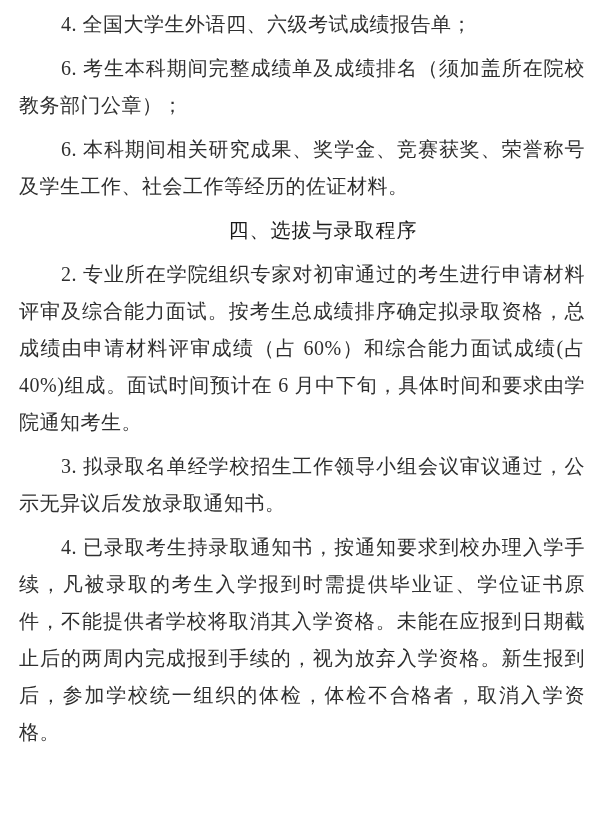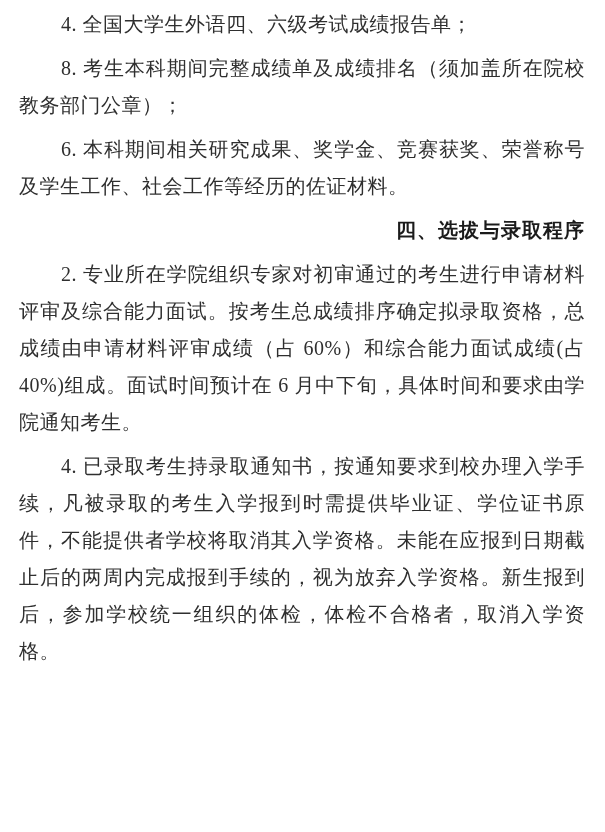--- a/index.html
+++ b/index.html
@@ -25,30 +25,31 @@
     line-height: 37px;
     text-align: justify;
     text-indent: 42px;
     letter-spacing: 0.5px;
   }
   p.para:last-child {
     margin-bottom: 0;
   }
   p.heading {
     font-family: "Liberation Sans", "DejaVu Sans", sans-serif;
-    font-weight: bold;
-    text-align: right;
+    font-weight: normal;
+    text-align: center;
     letter-spacing: 1px;
   }
 </style>
 </head>
 <body>
 
 <div class="page" style="background: rgb(255, 255, 255); color: rgb(47, 47, 47);">
   <div class="doc-body" id="doc-body">
       <p class="para body-text">4. 全国大学生外语四、六级考试成绩报告单；</p>
-      <p class="para body-text">8. 考生本科期间完整成绩单及成绩排名（须加盖所在院校教务部门公章）；</p>
+      <p class="para body-text">6. 考生本科期间完整成绩单及成绩排名（须加盖所在院校教务部门公章）；</p>
       <p class="para body-text">6. 本科期间相关研究成果、奖学金、竞赛获奖、荣誉称号及学生工作、社会工作等经历的佐证材料。</p>
       <p class="para heading" style="color: rgb(27, 27, 27);">四、选拔与录取程序</p>
       <p class="para body-text">2. 专业所在学院组织专家对初审通过的考生进行申请材料评审及综合能力面试。按考生总成绩排序确定拟录取资格，总成绩由申请材料评审成绩（占 60%）和综合能力面试成绩(占 40%)组成。面试时间预计在 6 月中下旬，具体时间和要求由学院通知考生。</p>
+      <p class="para body-text">3. 拟录取名单经学校招生工作领导小组会议审议通过，公示无异议后发放录取通知书。</p>
       <p class="para body-text">4. 已录取考生持录取通知书，按通知要求到校办理入学手续，凡被录取的考生入学报到时需提供毕业证、学位证书原件，不能提供者学校将取消其入学资格。未能在应报到日期截止后的两周内完成报到手续的，视为放弃入学资格。新生报到后，参加学校统一组织的体检，体检不合格者，取消入学资格。</p>
     </div>
 </div>
 
 </body></html>

